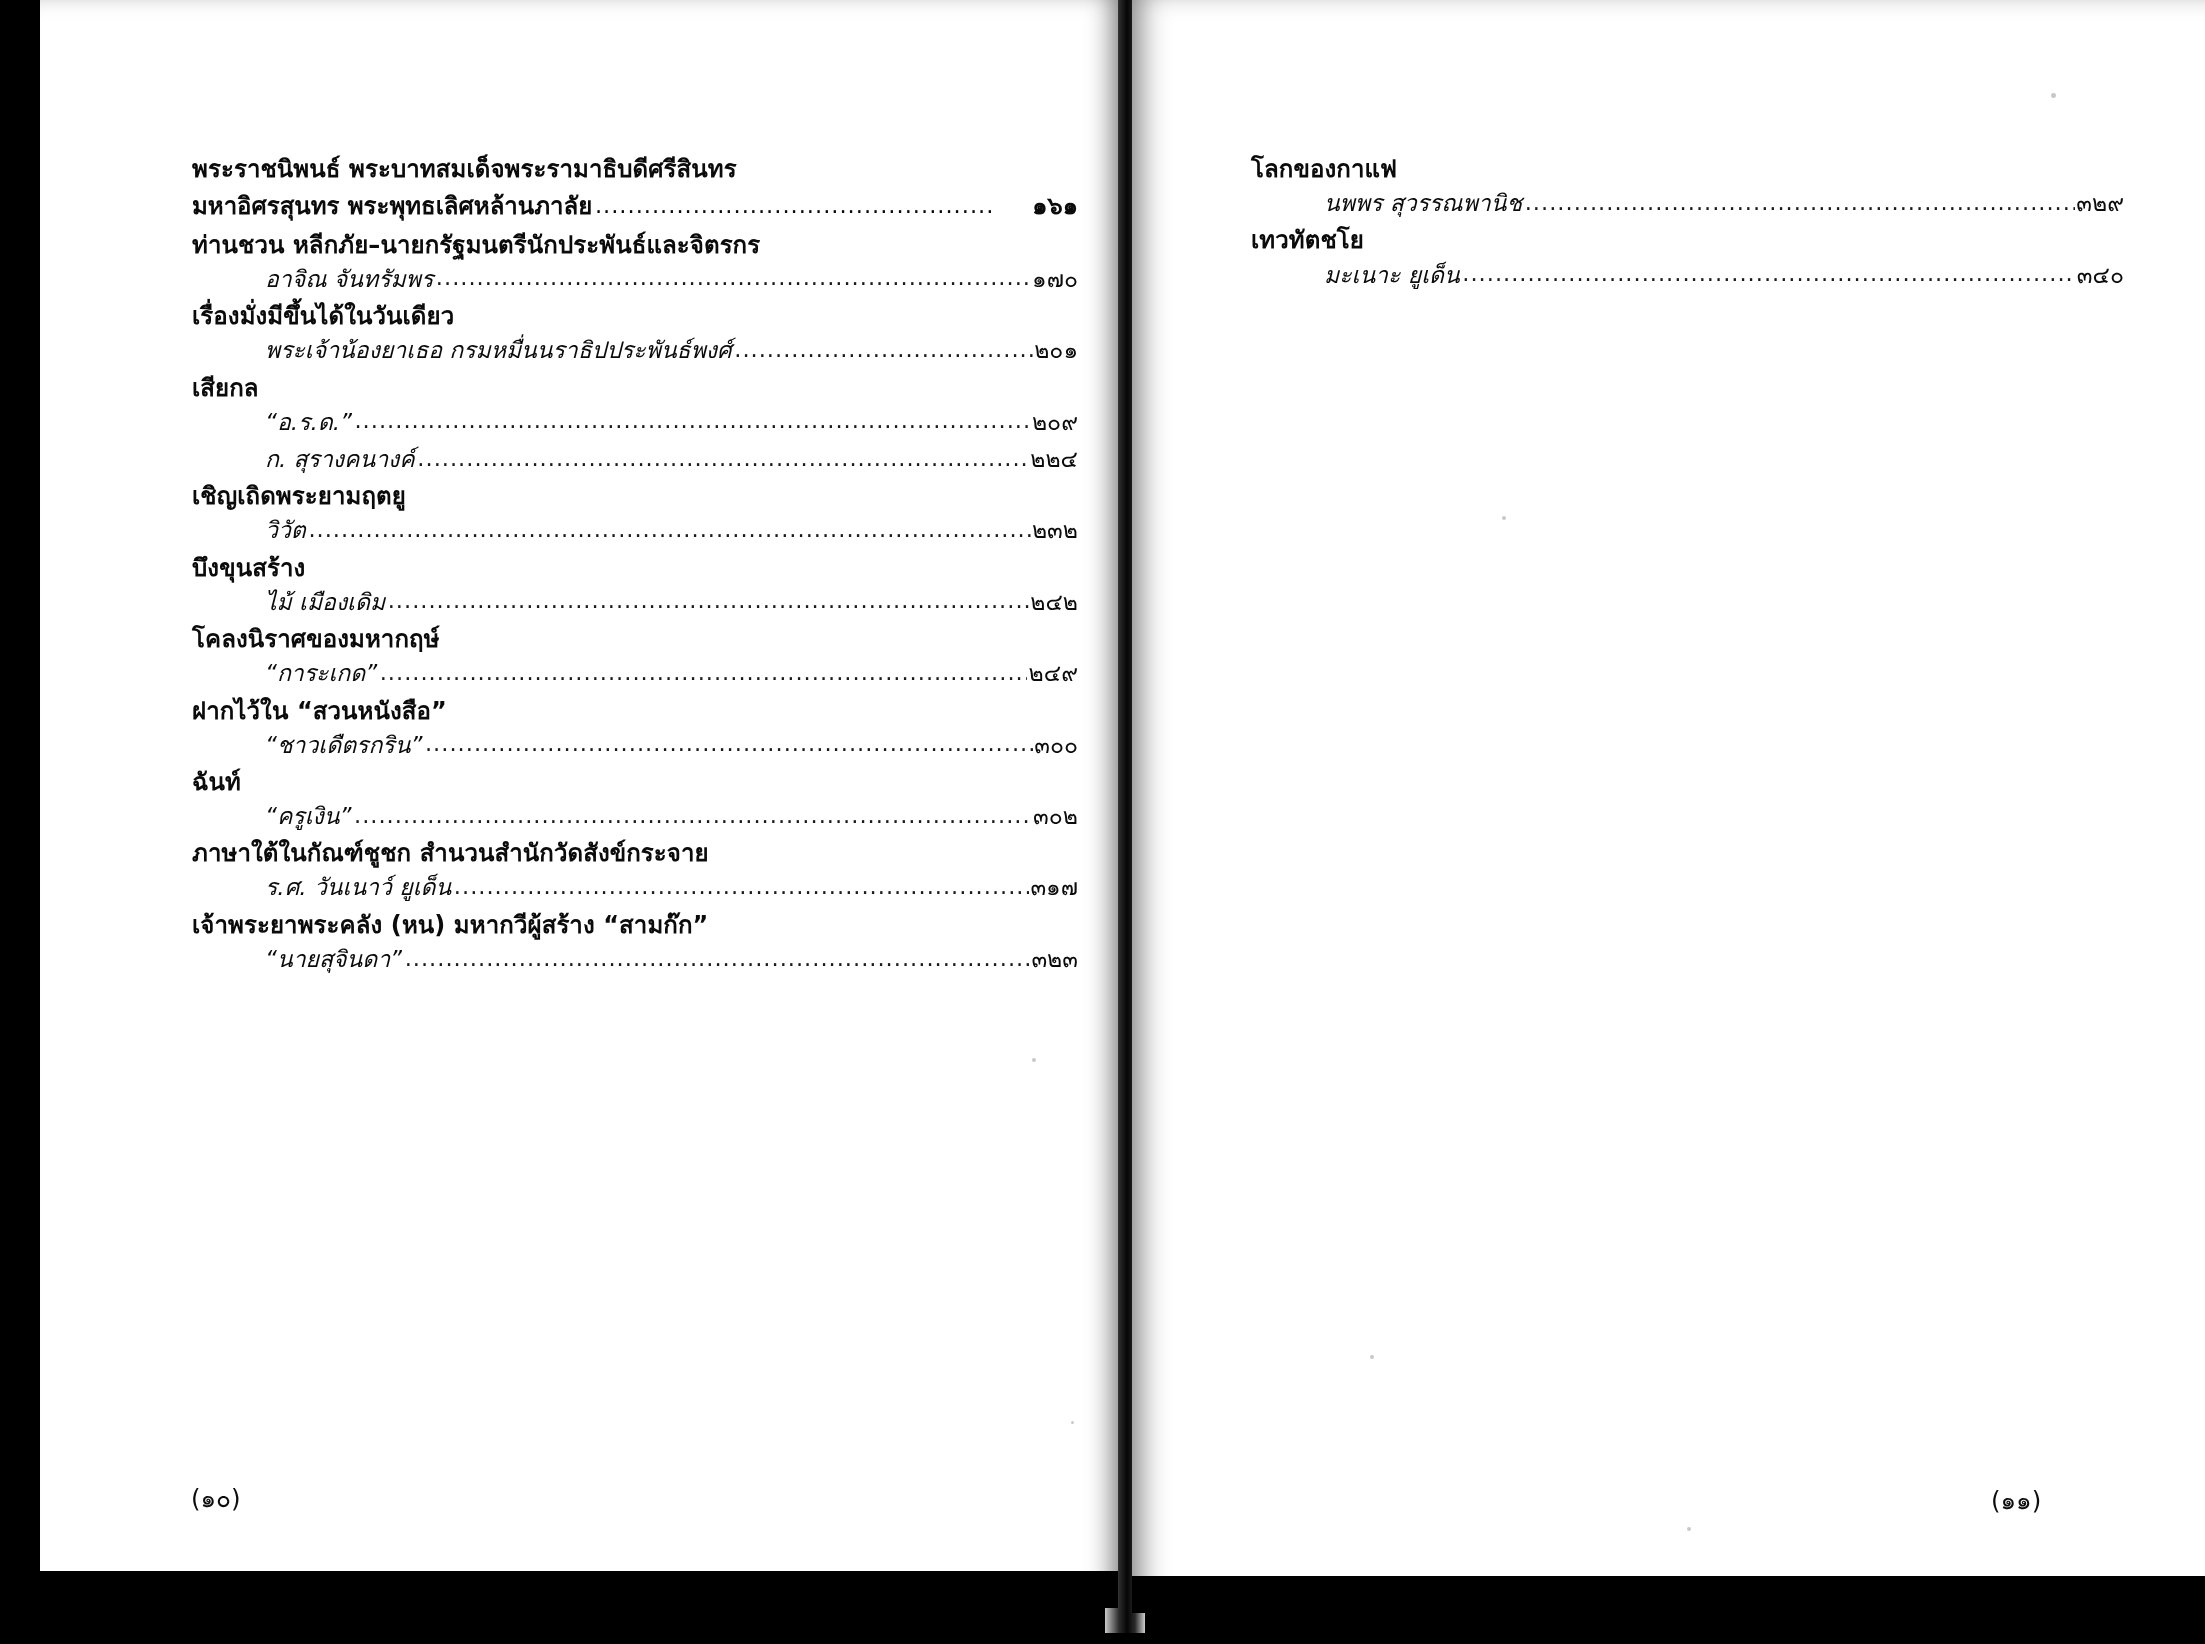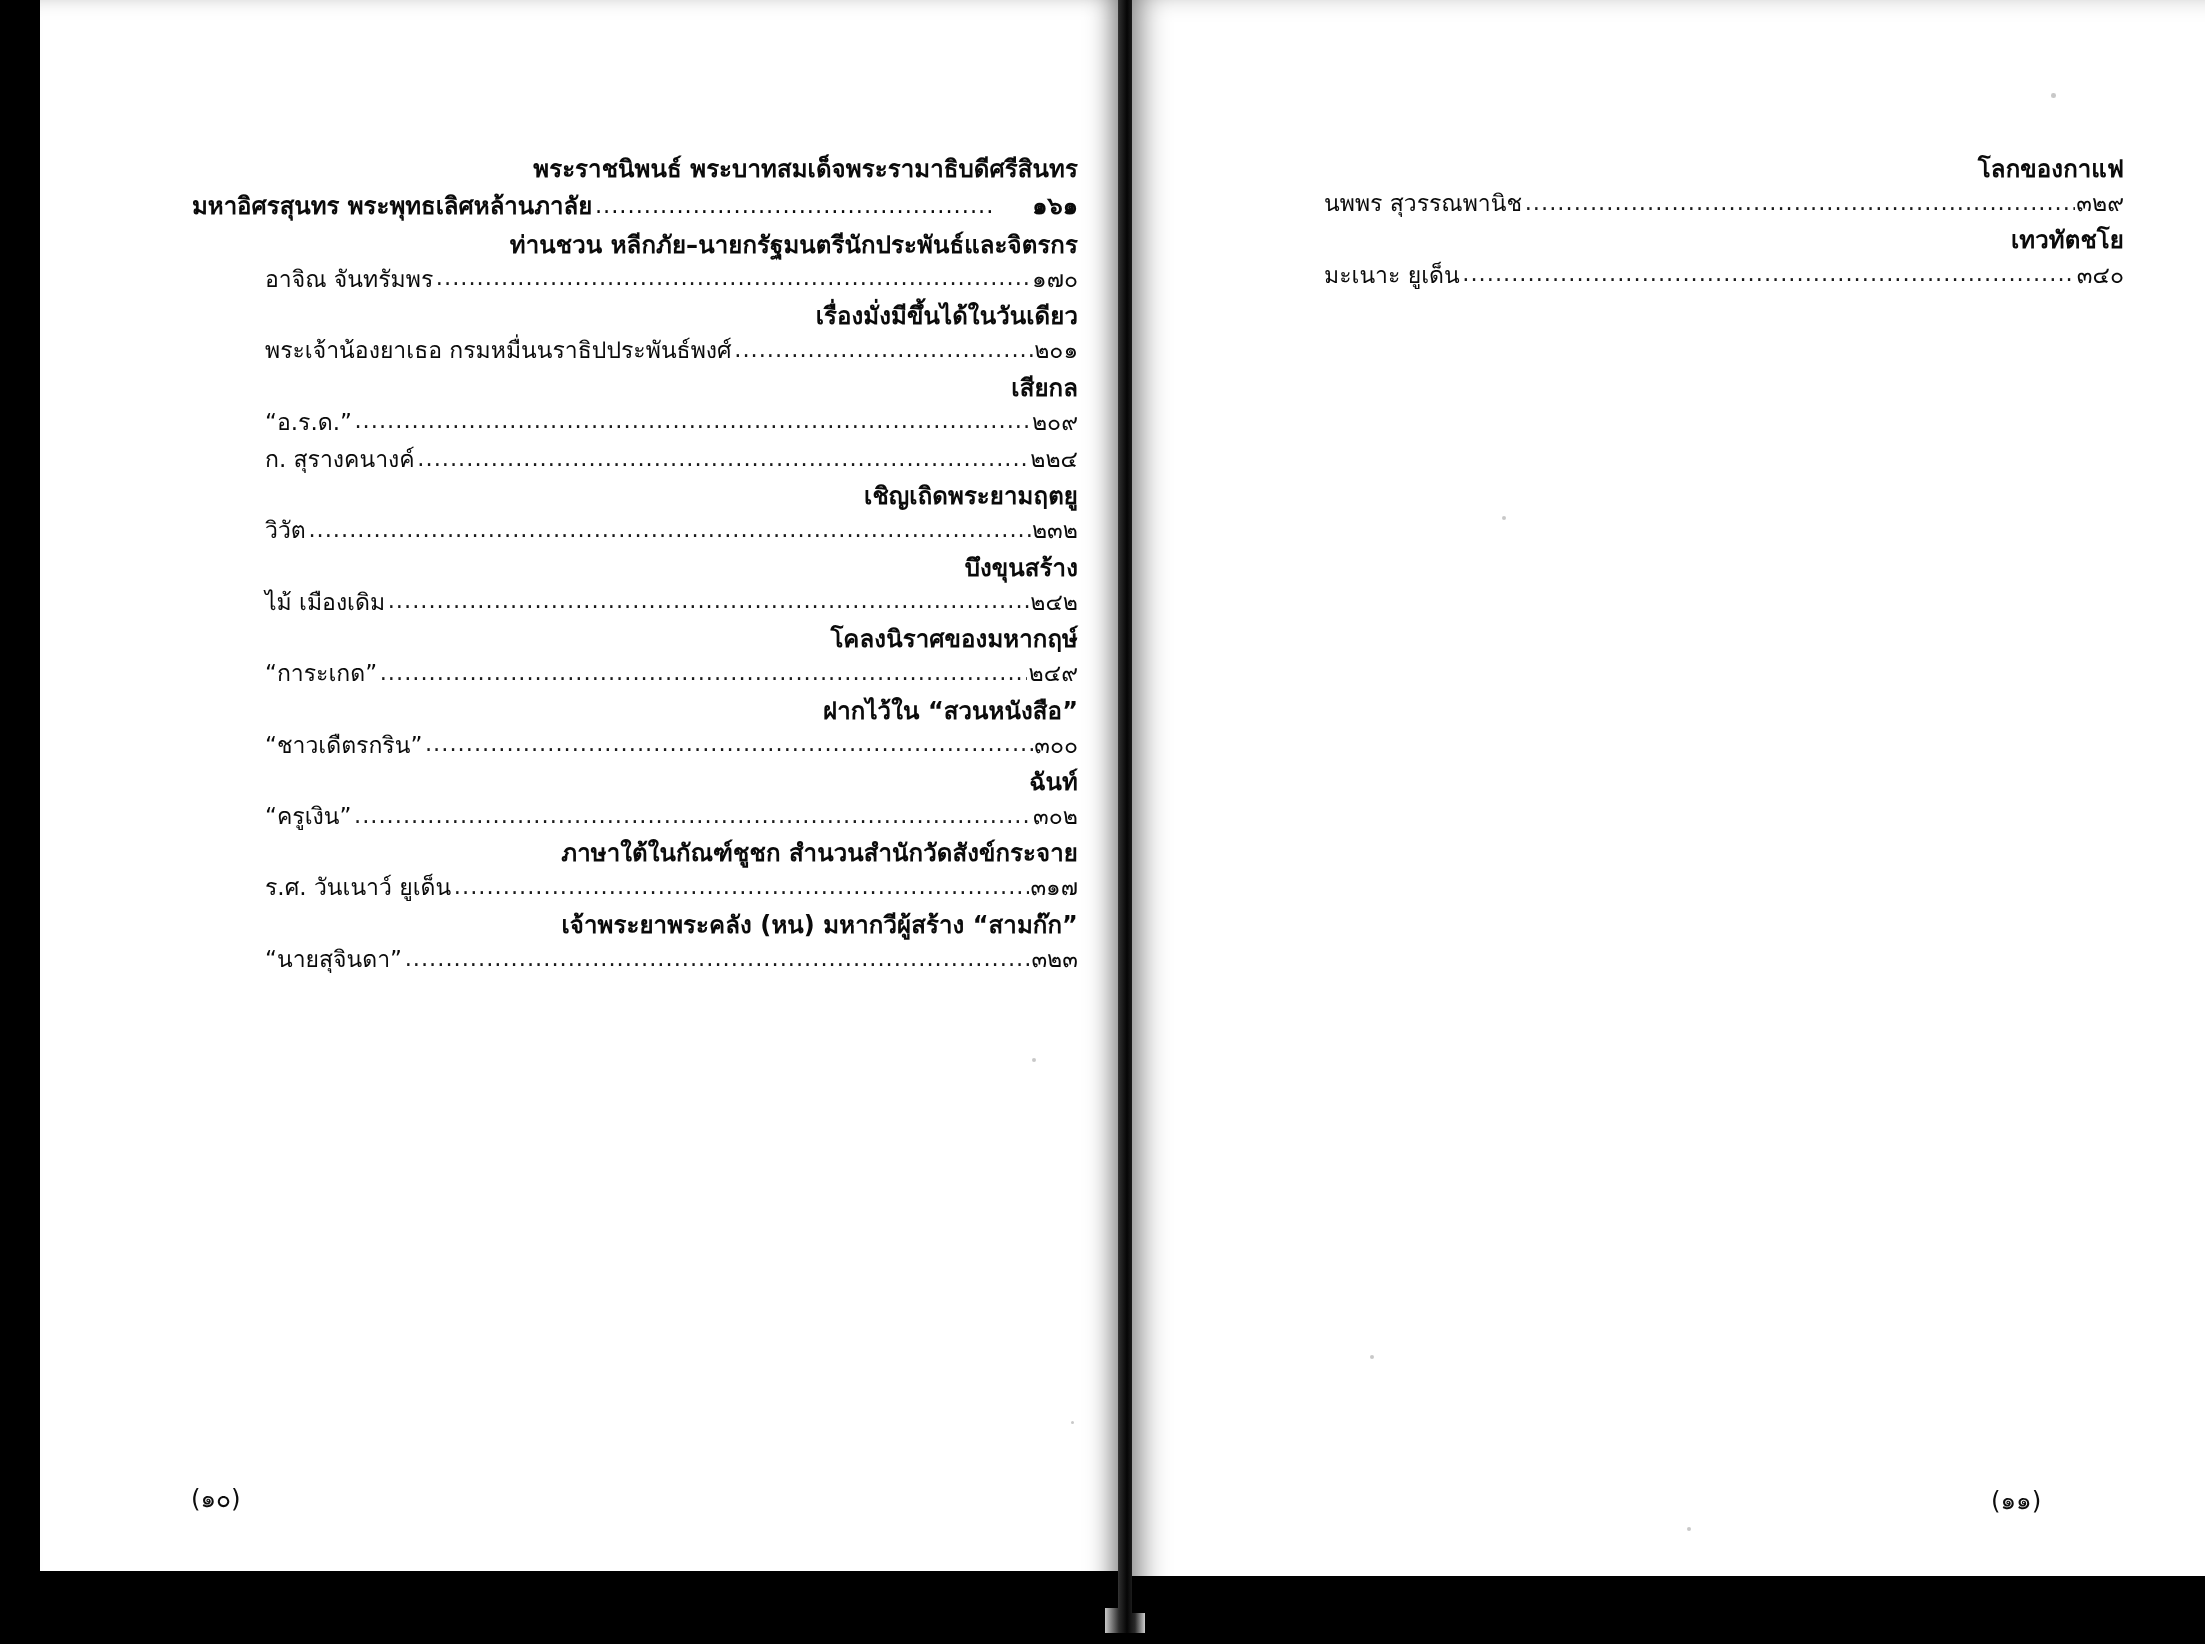--- a/index.html
+++ b/index.html
@@ -77,21 +77,20 @@
   }
 
   .toc-right {
     left: 119px;
     top: 152px;
     width: 873px;
   }
 
   .entry {
     margin-bottom: 2.6px;
-    text-align: right;
   }
 
   .title-line {
     font-size: 24px;
     font-weight: 700;
     letter-spacing: 0.1px;
     line-height: 1.42;
     white-space: nowrap;
   }
 
@@ -100,20 +99,21 @@
     align-items: baseline;
     font-size: 23px;
     font-weight: 400;
     line-height: 1.5;
     padding-left: 73px;
     white-space: nowrap;
   }
 
   .author-row .author {
     flex: 0 0 auto;
+    font-style: italic;
   }
 
   .author-row .leader {
     flex: 1 1 auto;
     overflow: hidden;
     white-space: nowrap;
     margin: 0 1.3px 0 2.6px;
     font-size: 22.5px;
     letter-spacing: 1px;
     color: #1a1a1a;

